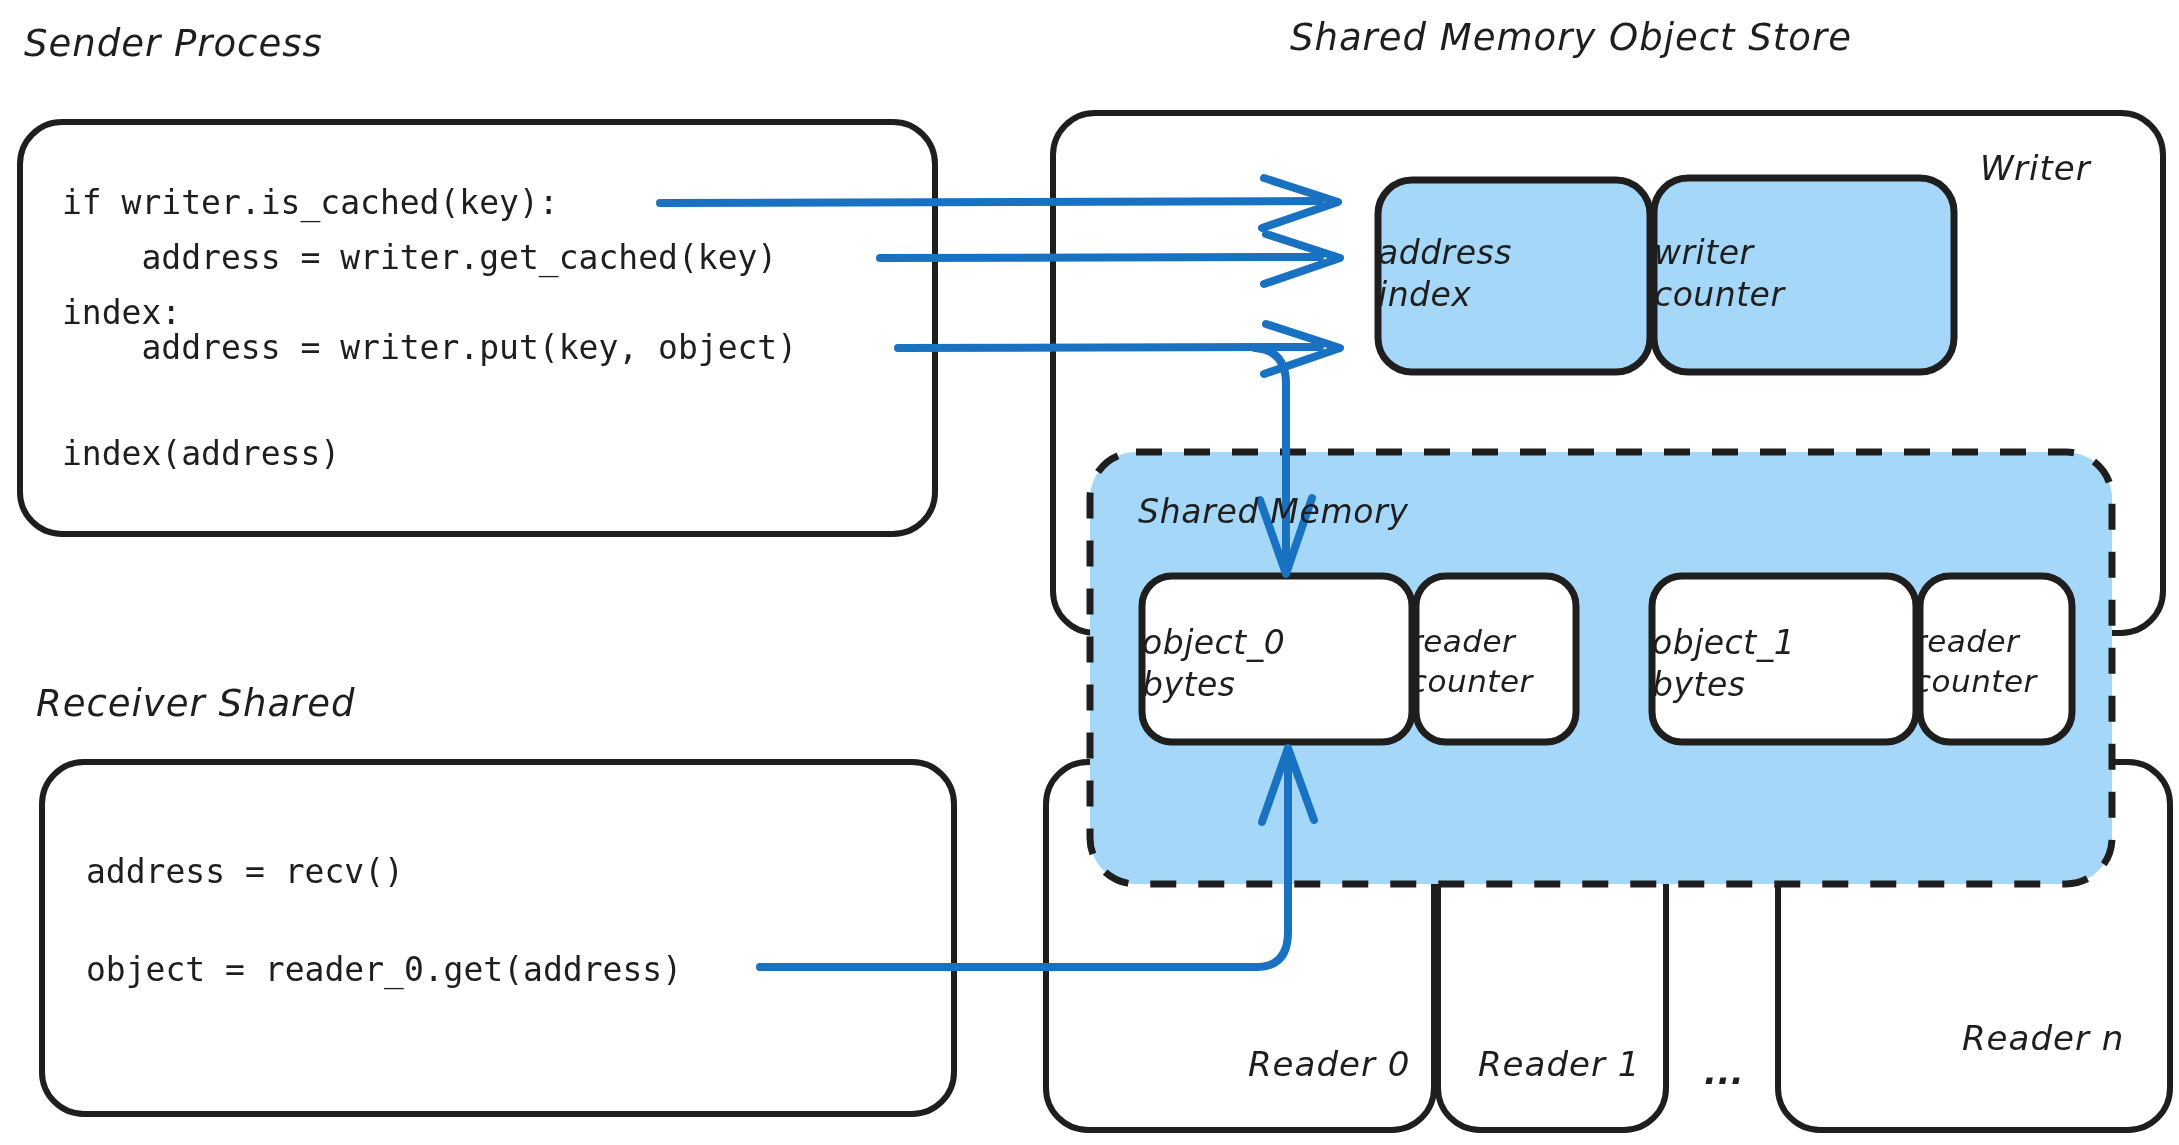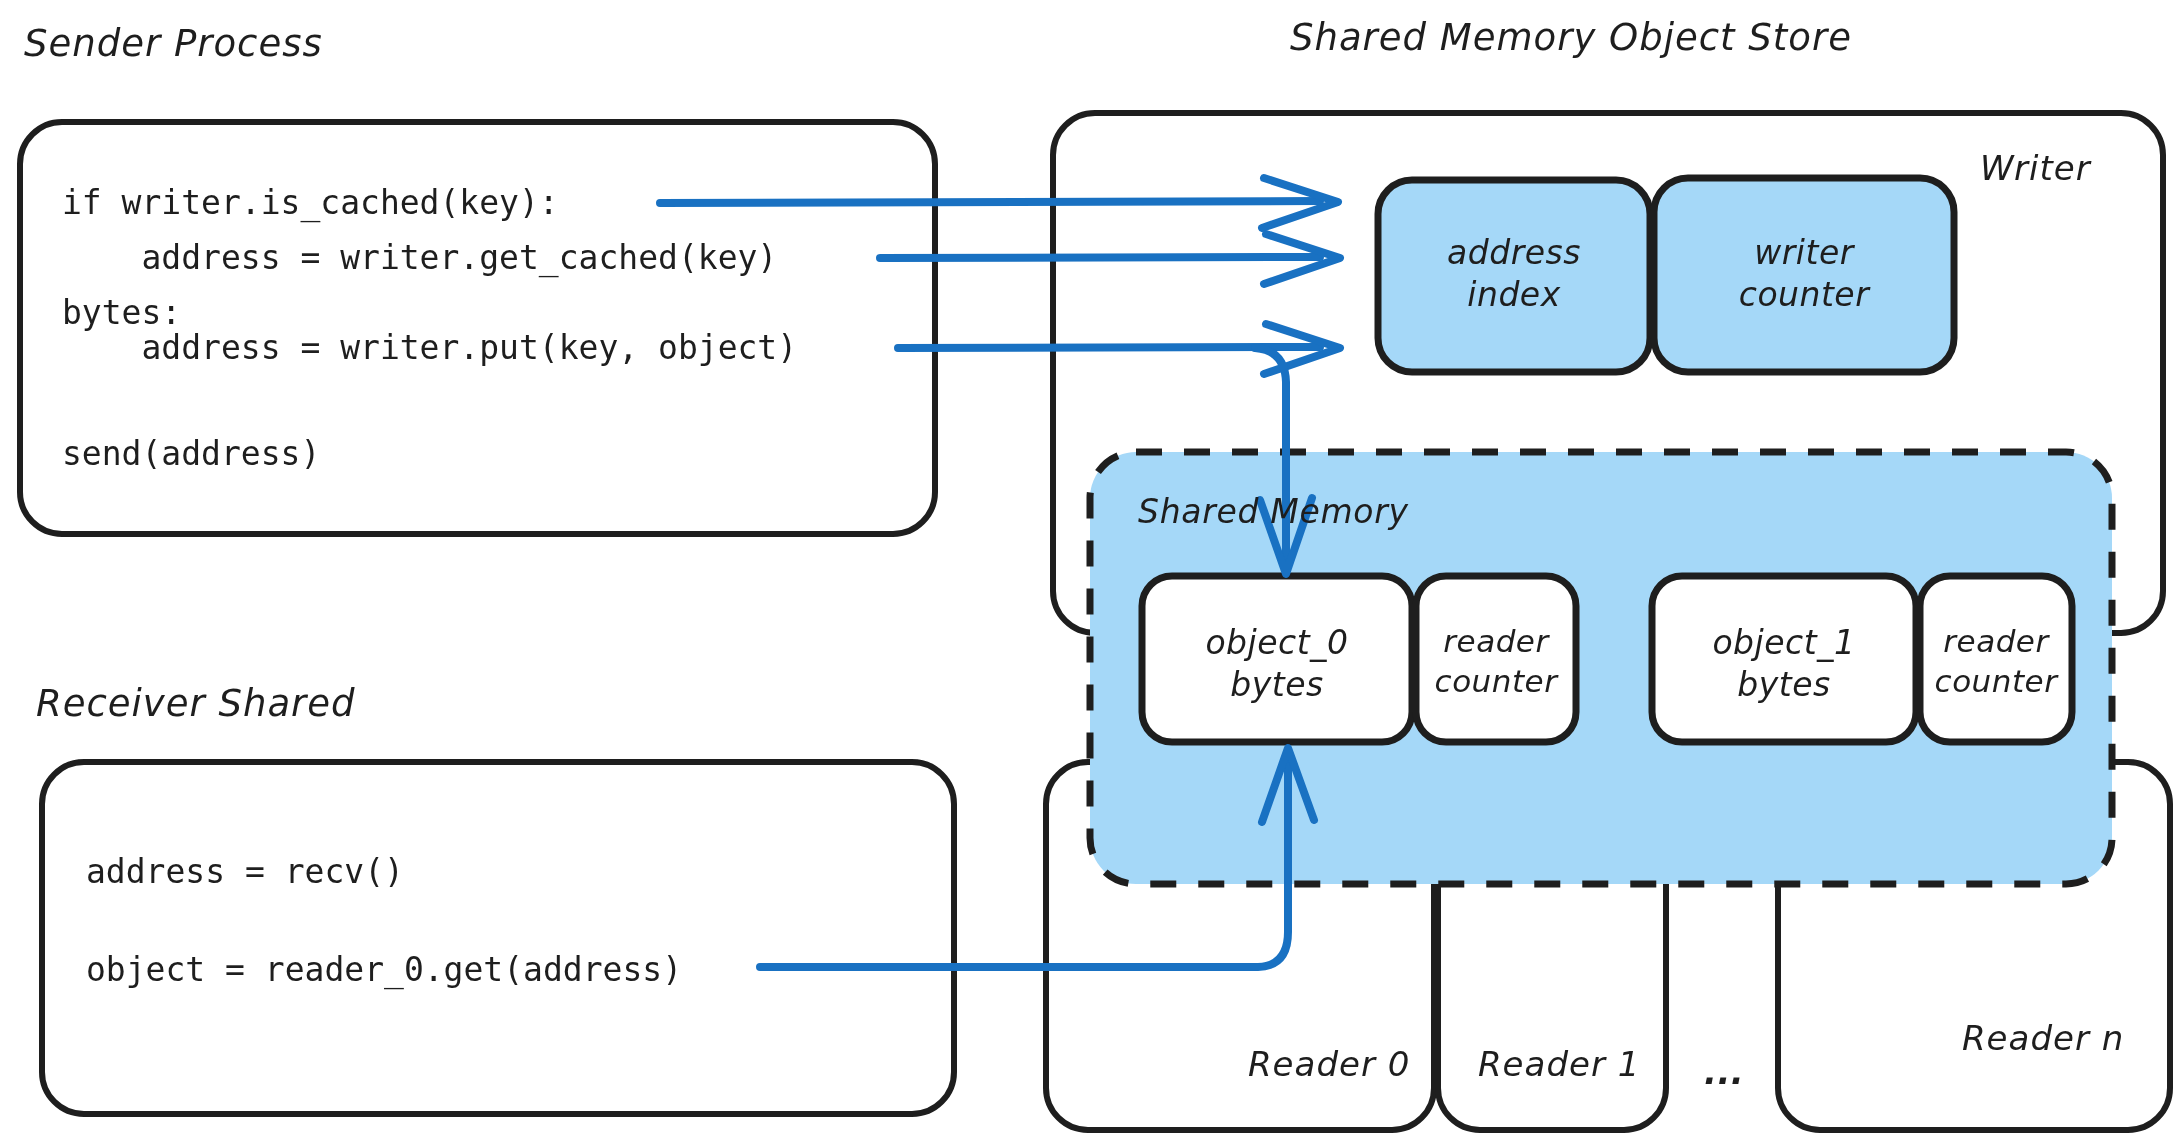--- a/index.html
+++ b/index.html
@@ -45,21 +45,21 @@
     font-weight: 500;
     letter-spacing: 1px;
   }
   .code-line {
     font-family: "DejaVu Sans Mono", monospace;
     font-size: 33px;
     letter-spacing: 0px;
   }
   .box-label {
     font-size: 33px;
-    text-align: center;
+    text-align: left;
     line-height: 1.28;
     font-weight: 500;
     letter-spacing: 0.5px;
   }
   .corner-label {
     font-size: 34px;
     font-weight: 500;
     letter-spacing: 1px;
   }
   .region-label {
@@ -117,23 +117,23 @@
 
       <path d="M 760 967 L 1258 967 Q 1288 966 1288 932 L 1288 760"></path>
       <path d="M 1262 822 L 1288 748 L 1314 820"></path>
     </g>
   </svg>
 
   <div class="txt hand title-label" style="left:24px; top:22px;">Sender Process</div>
 
   <div class="txt code-line" style="left:62px; top:183px;">if writer.is_cached(key):</div>
   <div class="txt code-line" style="left:62px; top:238px;">    address = writer.get_cached(key)</div>
-  <div class="txt code-line" style="left:62px; top:293px;">bytes:</div>
+  <div class="txt code-line" style="left:62px; top:293px;">index:</div>
   <div class="txt code-line" style="left:62px; top:328px;text-align:center;">    address = writer.put(key, object)</div>
-  <div class="txt code-line" style="left:62px; top:434px;">send(address)</div>
+  <div class="txt code-line" style="left:62px; top:434px;">index(address)</div>
 
   <div class="txt hand title-label" style="left:36px; top:682px;">Receiver Shared</div>
 
   <div class="txt code-line" style="left:86px; top:852px;">address = recv()</div>
   <div class="txt code-line" style="left:86px; top:950px;">object = reader_0.get(address)</div>
 
   <div class="txt hand title-label" style="left:1290px; top:16px;">Shared Memory Object Store</div>
 
   <div class="txt hand corner-label" style="left:1980px; top:148px;">Writer</div>
 

